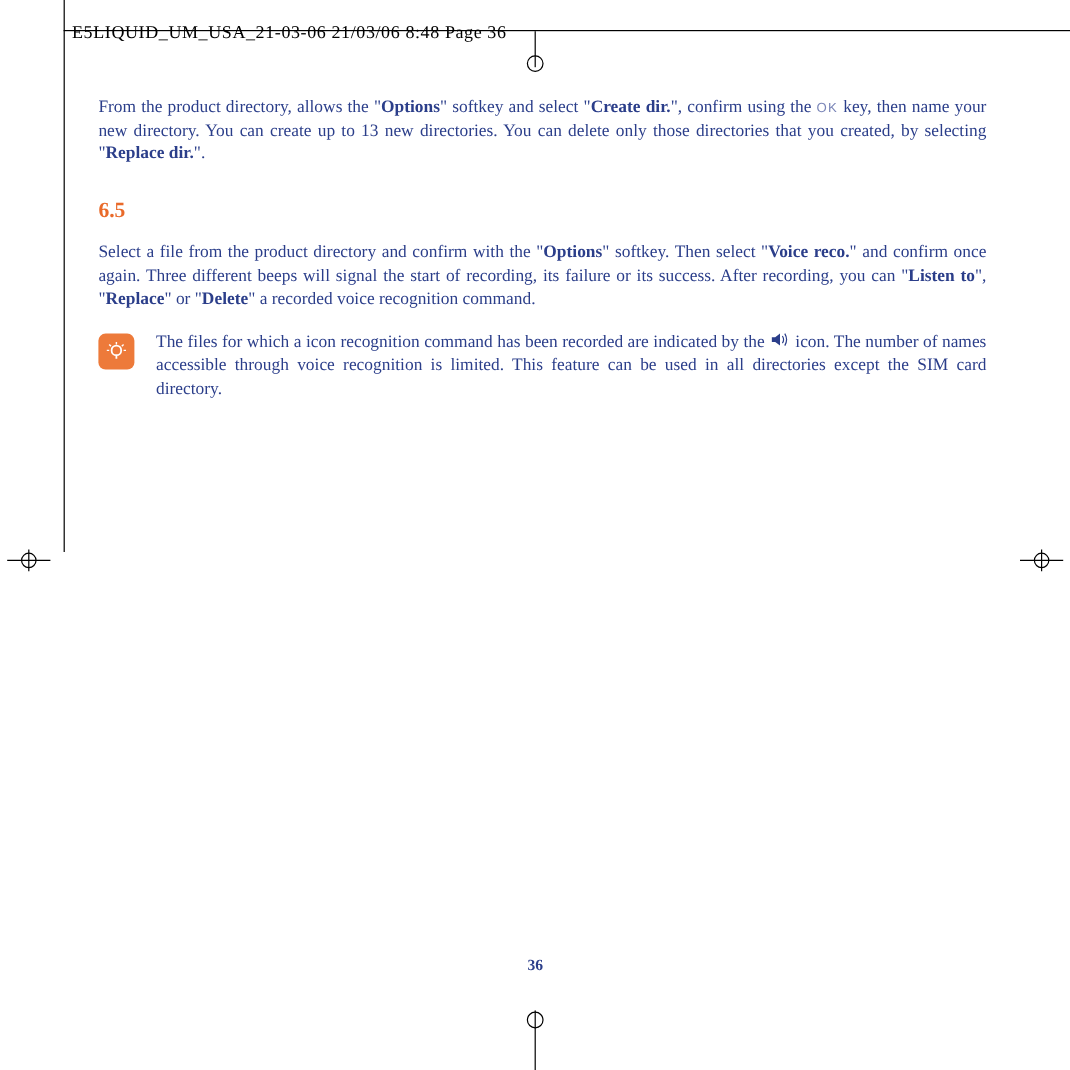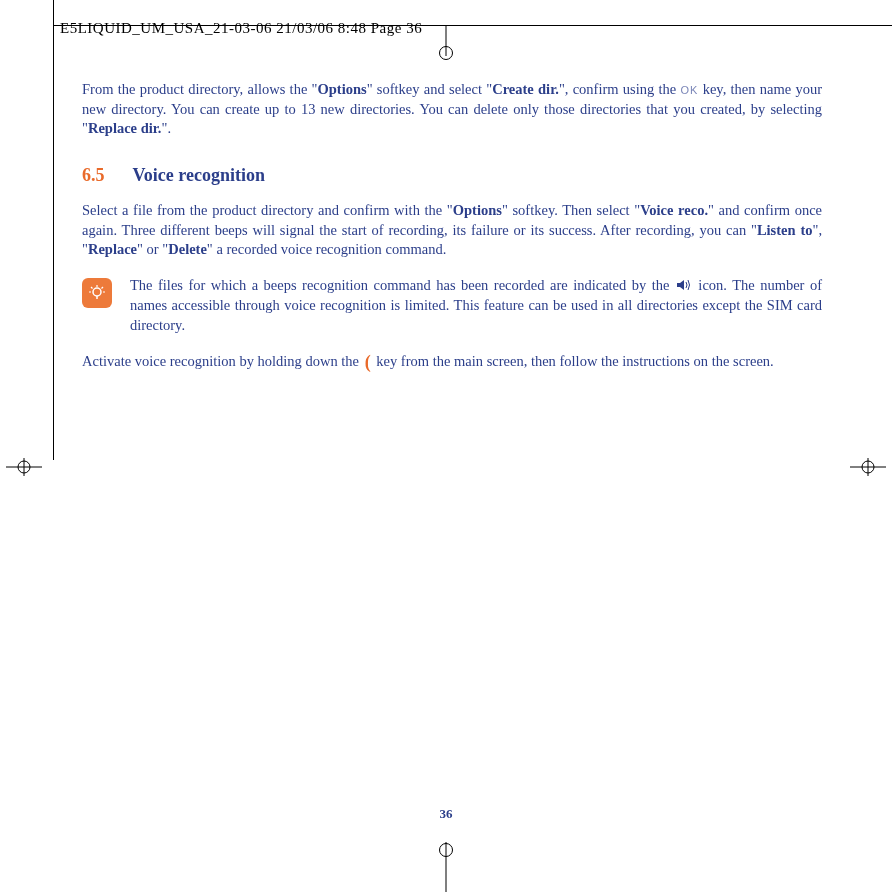--- a/index.html
+++ b/index.html
@@ -163,21 +163,21 @@
     display: inline-block;
     vertical-align: middle;
     color: #e96a2a;
     font-size: 18px;
     font-weight: bold;
     margin: 0 2px;
     transform: translateY(-1px);
   }
   .page-num {
     position: absolute;
-    bottom: 70px;
+    bottom: 80px;
     left: 0;
     width: 100%;
     text-align: center;
     color: #2b3e8a;
     font-weight: bold;
     font-size: 13px;
   }
 </style>
 </head>
 <body>
@@ -205,48 +205,44 @@
 
 <div class="content">
 
 
   <p class="para">
     <span>From the product directory, allows the "</span><b>Options</b><span>" softkey and select "</span><b>Create dir.</b><span>", confirm using the </span><span class="ok">OK</span><span> key, then name your new directory. You can create up to 13 new directories. You can delete only those directories that you created, by selecting "</span><b>Replace dir.</b><span>".</span>
   </p>
 
   <div class="section-heading" style="margin-top:24px;">
     <span class="sec-num">6.5</span>
-    <span class="sec-title">Voice recognition</span>
   </div>
 
 
   <p class="para">
     <span>Select a file from the product directory and confirm with the "</span><b>Options</b><span>" softkey. Then select "</span><b>Voice reco.</b><span>" and confirm once again. Three different beeps will signal the start of recording, its failure or its success. After recording, you can "</span><b>Listen to</b><span>", "</span><b>Replace</b><span>" or "</span><b>Delete</b><span>" a recorded voice recognition command.</span>
   </p>
 
   <div class="tip-row">
     <div class="tip-icon">
       <svg width="18" height="18" viewBox="0 0 18 18">
         <circle cx="9" cy="8" r="4" fill="none" stroke="#fff" stroke-width="1.5"></circle>
         <line x1="9" y1="12" x2="9" y2="15" stroke="#fff" stroke-width="1.5"></line>
         <line x1="9" y1="1" x2="9" y2="3" stroke="#fff" stroke-width="1.2"></line>
         <line x1="3" y1="3" x2="4.5" y2="4.5" stroke="#fff" stroke-width="1.2"></line>
         <line x1="15" y1="3" x2="13.5" y2="4.5" stroke="#fff" stroke-width="1.2"></line>
         <line x1="1" y1="8" x2="3" y2="8" stroke="#fff" stroke-width="1.2"></line>
         <line x1="15" y1="8" x2="17" y2="8" stroke="#fff" stroke-width="1.2"></line>
       </svg>
     </div>
     <div class="tip-text">
-      <span>The files for which a beeps recognition command has been recorded are indicated by the </span><span class="speaker-icon"><svg width="14" height="12" viewBox="0 0 14 12">
+      <span>The files for which a icon recognition command has been recorded are indicated by the </span><span class="speaker-icon"><svg width="14" height="12" viewBox="0 0 14 12">
             <polygon points="0,4 3,4 7,1 7,11 3,8 0,8" fill="#2b3e8a"></polygon>
             <path d="M9 3 Q11 6 9 9" fill="none" stroke="#2b3e8a" stroke-width="1"></path>
             <path d="M11 1 Q14 6 11 11" fill="none" stroke="#2b3e8a" stroke-width="1"></path>
           </svg></span><span> icon. The number of names accessible through voice recognition is limited. This feature can be used in all directories except the SIM card directory.</span>
     </div>
   </div>
 
-  <p class="para">
-    <span>Activate voice recognition by holding down the </span><span class="call-key">(</span><span> key from the main screen, then follow the instructions on the screen.</span>
-  </p>
 
 </div>
 
 <div class="page-num">36</div>
 
 </body></html>

